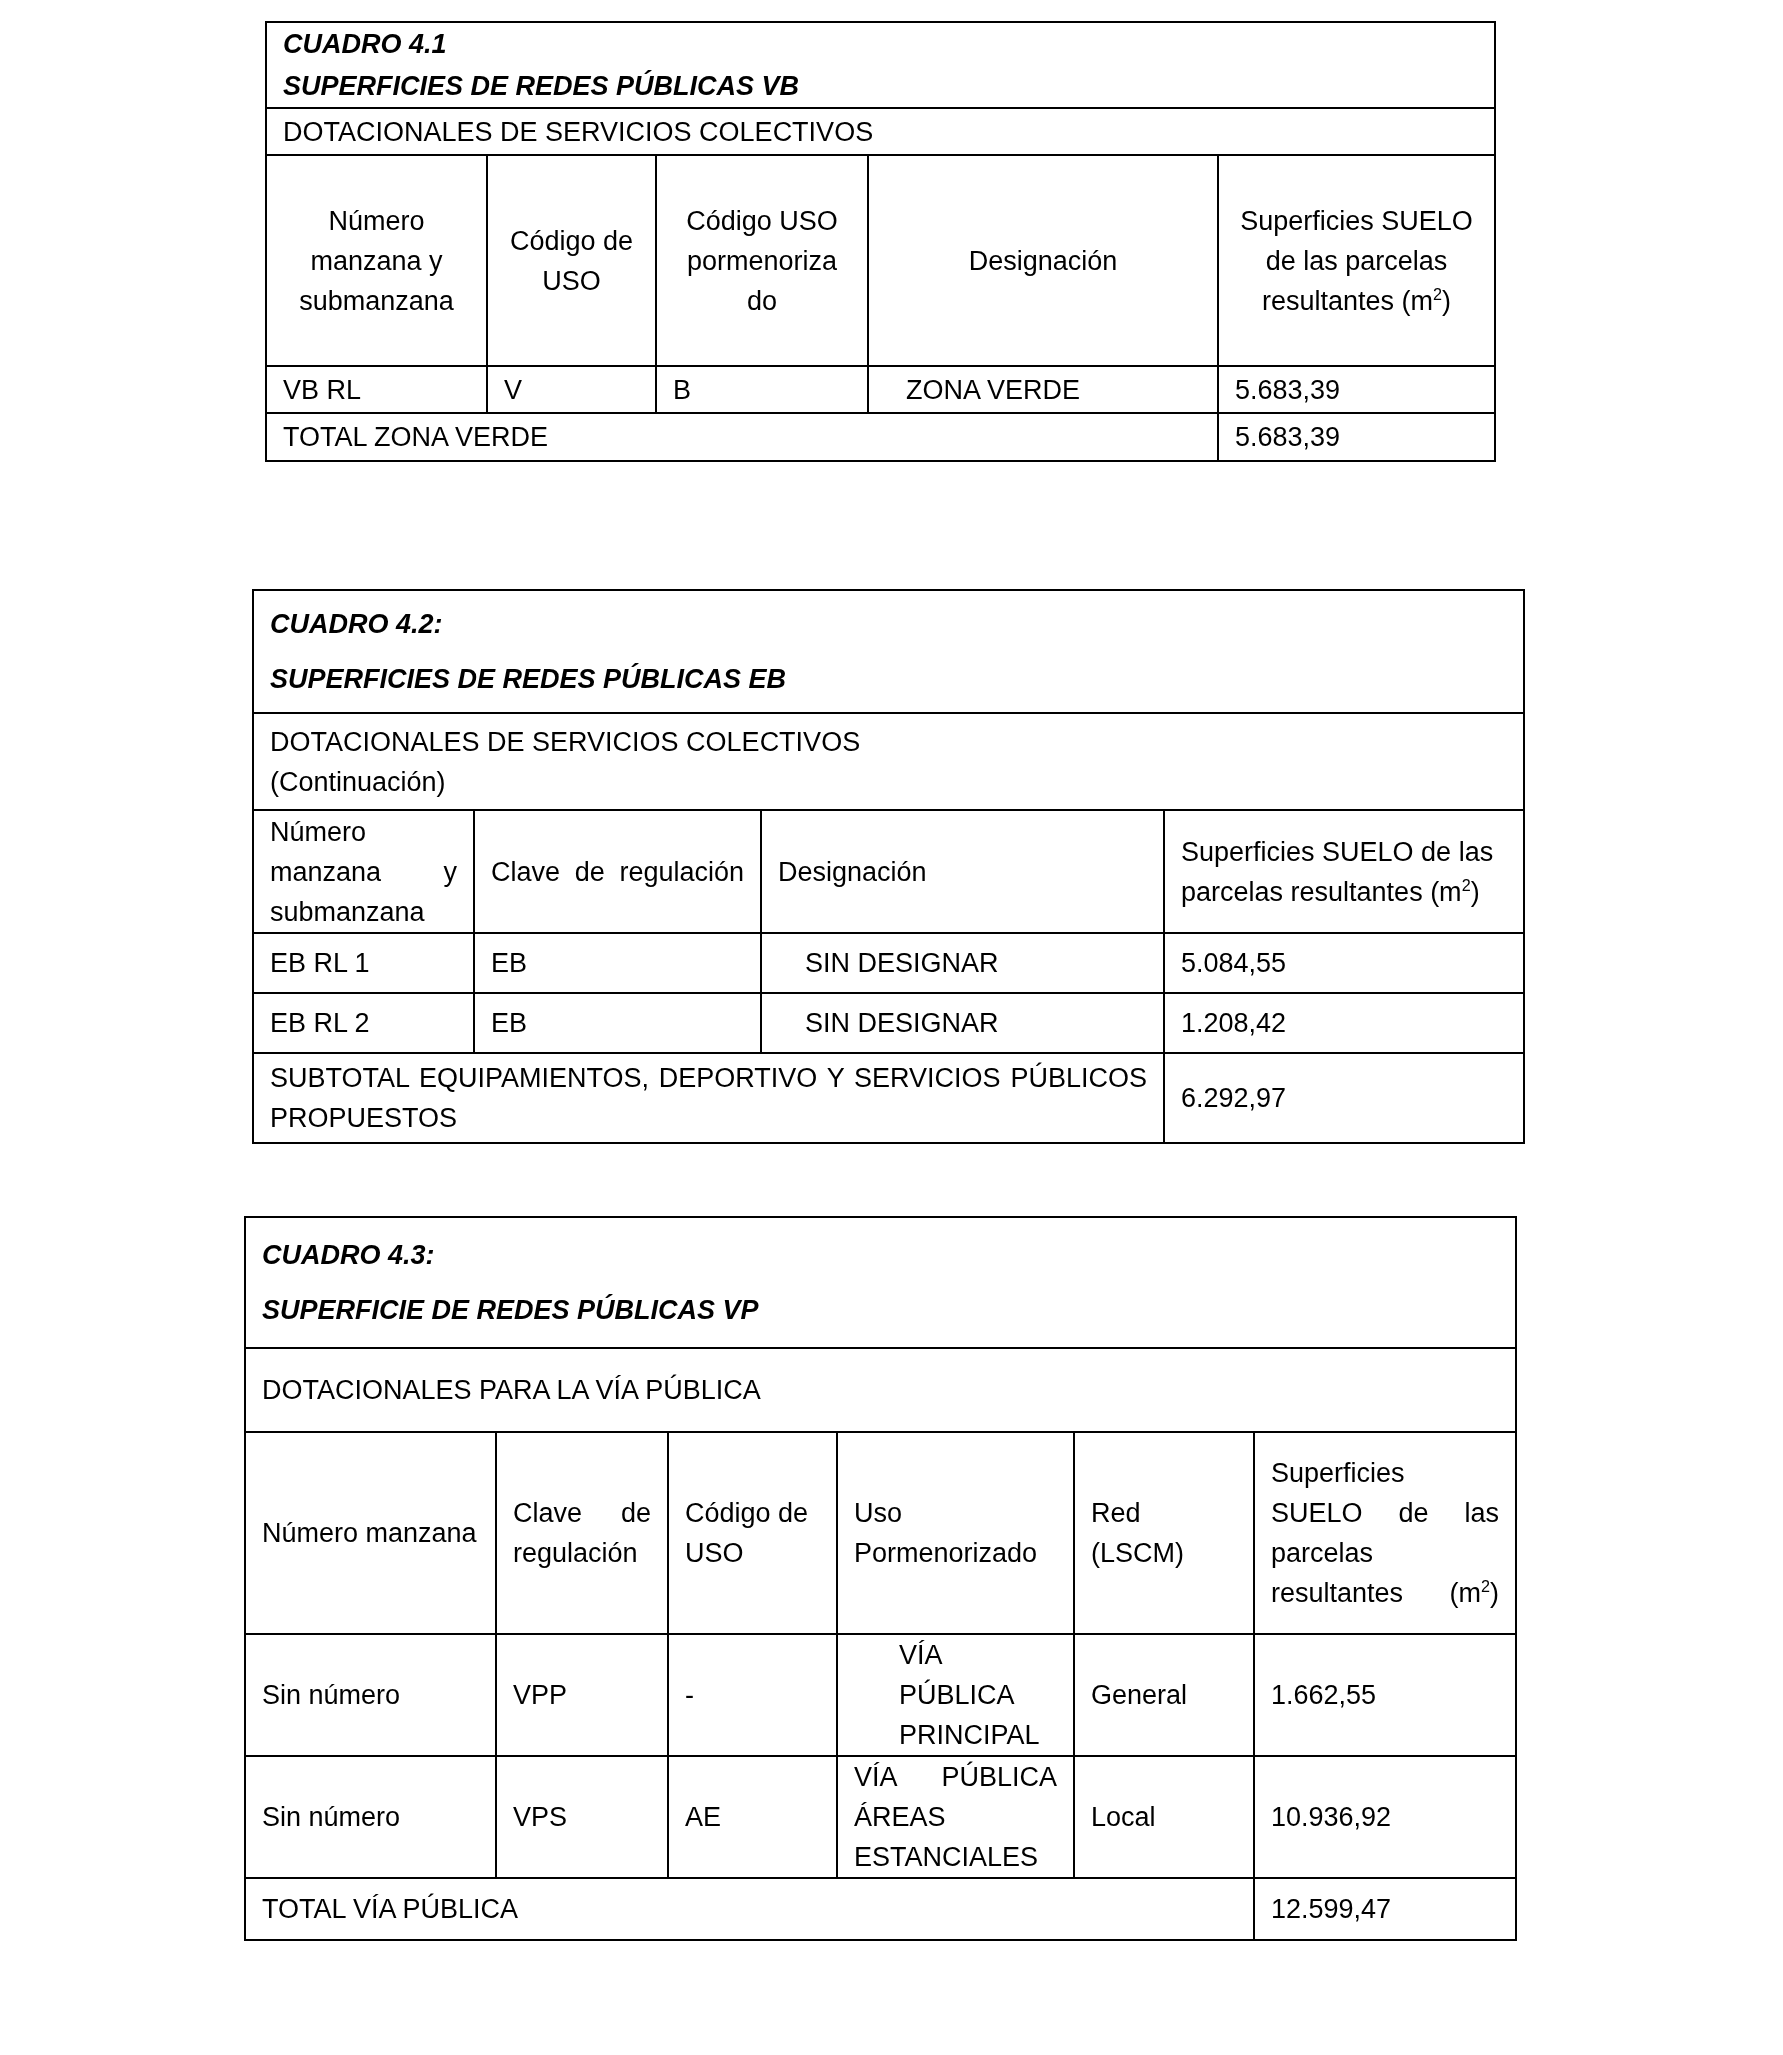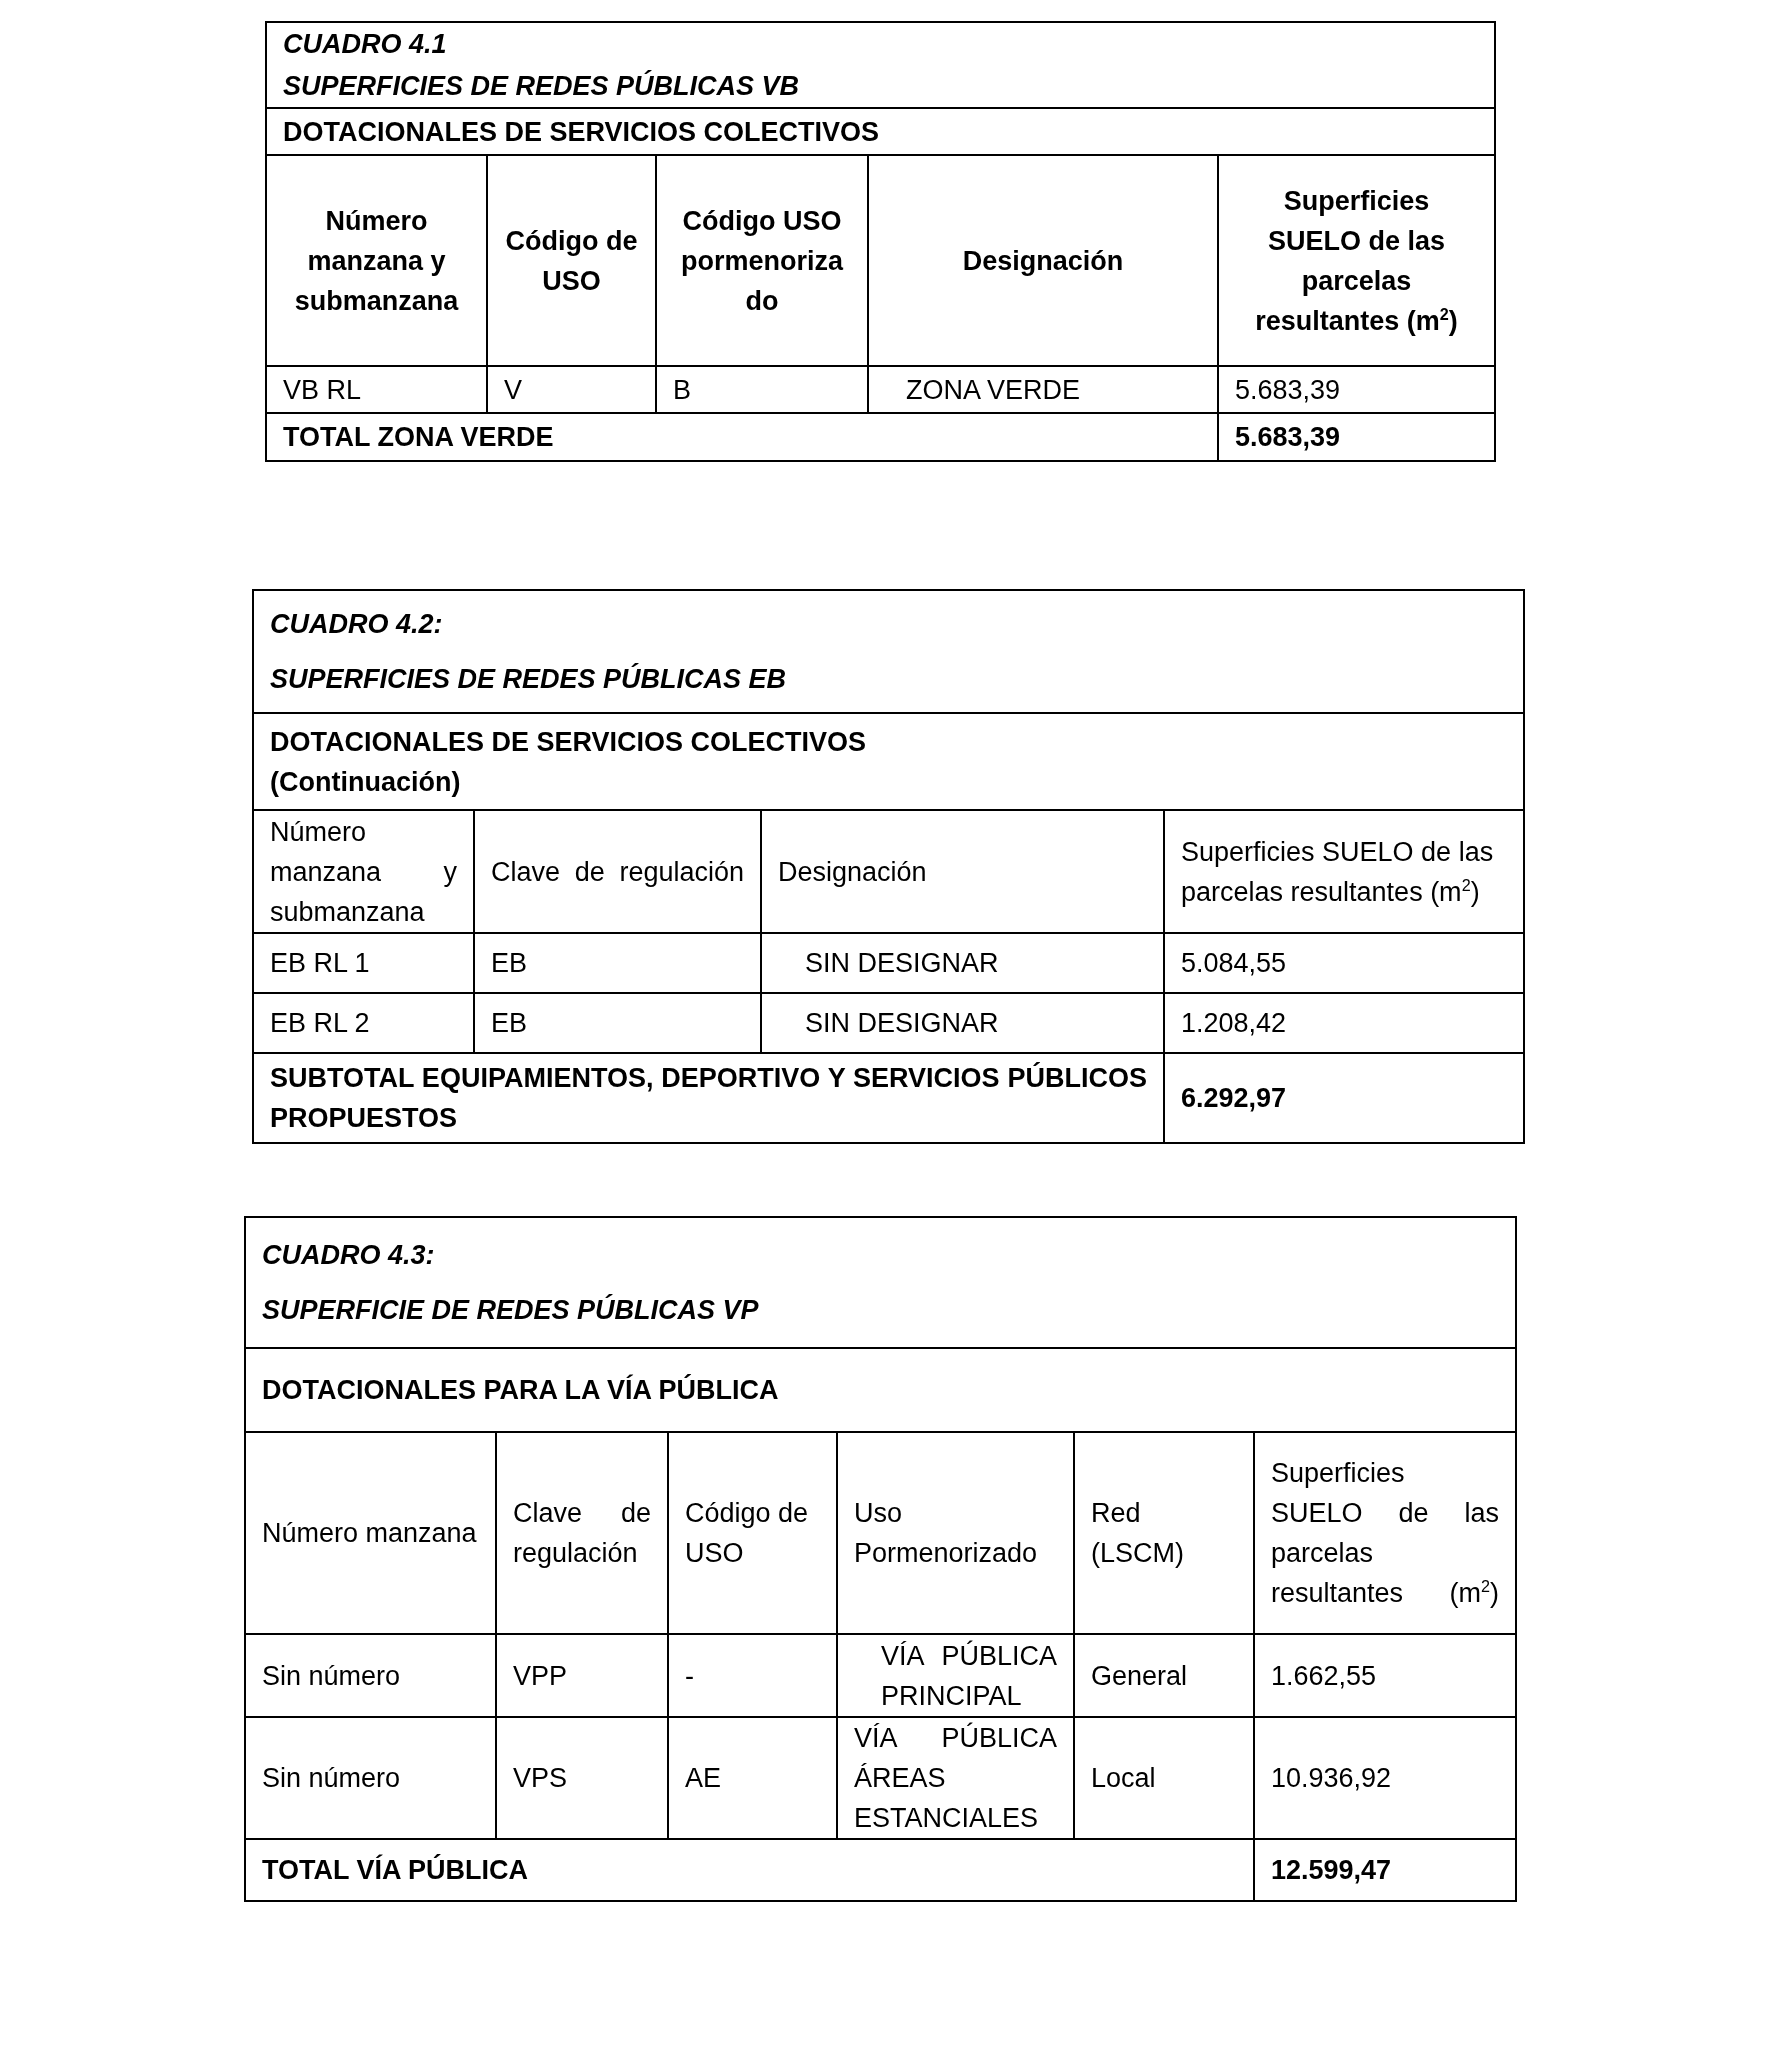--- a/index.html
+++ b/index.html
@@ -1,20 +1,20 @@
 <!DOCTYPE html>
 <html style="font-size:11.5px"><head>
 <meta charset="utf-8">
 <style>
   html,body{margin:0;padding:0;background:#fff;}
   body{width:1783px;height:2056px;position:relative;font-family:"Liberation Sans",sans-serif;color:#000;}
   table{position:absolute;border-collapse:collapse;table-layout:fixed;font-size:27px;line-height:40px;}
   td{border:2.2px solid #000;padding:0 16px;vertical-align:middle;}
   .it{font-style:italic;font-weight:bold;}
-  .b{font-weight:bold;margin-top:23px;}
+  .b{font-weight:normal;margin-top:23px;}
   .c{text-align:center;}
   .j{text-align:justify;text-align-last:justify;}
   sup{font-size:60%;line-height:0;}
   #t1{left:265px;top:21px;width:1230px;}
   #t2{left:252px;top:589px;width:1271px;}
   #t3{left:244px;top:1216px;width:1271px;}
   .pl{padding-left:37px;}
 </style>
 </head>
 <body>
@@ -127,21 +127,21 @@
     <td class="j">Clave de regulación</td>
     <td>Código de USO</td>
     <td>Uso Pormenorizado</td>
     <td>Red (LSCM)</td>
     <td class="j"><span>Superficies SUELO de las parcelas resultantes (m</span><sup>2</sup><span>)</span></td>
   </tr>
   <tr style="height:83px">
     <td>Sin número</td>
     <td>VPP</td>
     <td>-</td>
-    <td class="j" style="padding-left:43px">VÍA PÚBLICA PRINCIPAL</td>
+    <td class="j" style="padding-left:61px">VÍA PÚBLICA PRINCIPAL</td>
     <td>General</td>
     <td>1.662,55</td>
   </tr>
   <tr style="height:122px">
     <td>Sin número</td>
     <td>VPS</td>
     <td>AE</td>
     <td class="j">VÍA PÚBLICA ÁREAS ESTANCIALES</td>
     <td>Local</td>
     <td>10.936,92</td>

